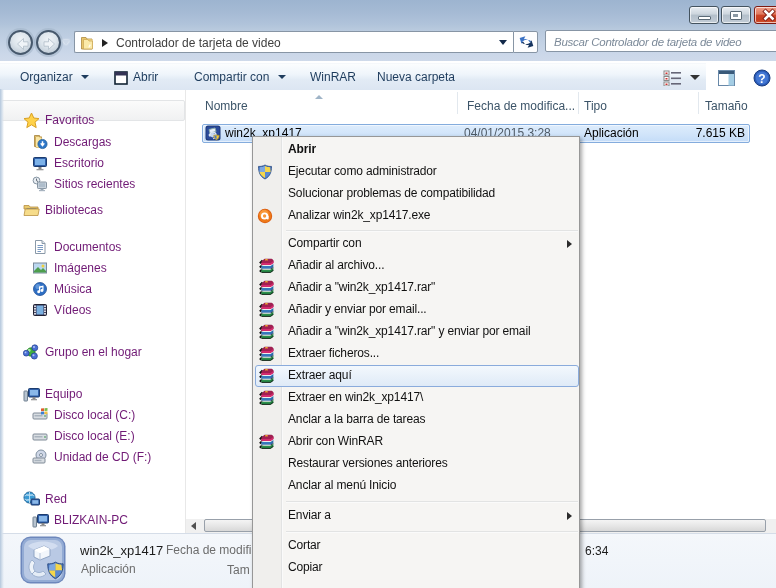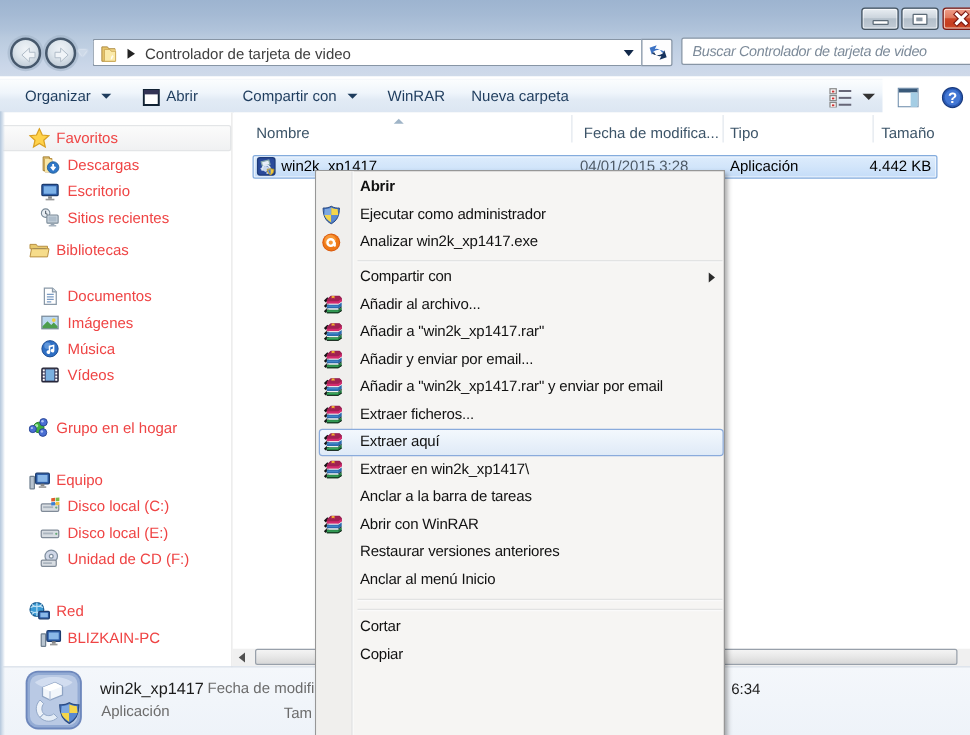--- a/index.html
+++ b/index.html
@@ -43,21 +43,21 @@
 
 #toolbar { position:absolute; left:0; top:63px; width:706px; height:28px;
   background:linear-gradient(180deg,#fbfdfe 0,#eff5fb 40%,#e2ebf5 60%,#dce6f2 100%);
   border-top:1px solid #f5f8fb; border-bottom:1px solid #c6d0dd; }
 .tbitem { position:absolute; top:6px; color:#1e3c5d; font-size:12px; white-space:nowrap; }
 .tbarrow { display:inline-block; width:0; height:0; border-left:4px solid transparent; border-right:4px solid transparent; border-top:4px solid #1e3c5d; vertical-align:2px; margin-left:5px; }
 
 
 #main { position:absolute; left:0; top:90px; width:776px; height:444px; background:#fff; }
 #sidebar { position:absolute; left:0; top:0; width:186px; height:444px; background:#fff; border-right:1px solid #e8e8e8; }
-.snode { position:absolute; height:20px; line-height:20px; color:#ef4444; font-size:12px; white-space:nowrap; }
+.snode { position:absolute; height:20px; line-height:20px; color:#701a75; font-size:12px; white-space:nowrap;margin-top:10px; }
 .snode svg, .snode .ic { position:absolute; top:2px; }
 #fav-hl { position:absolute; left:1px; top:10px; width:184px; height:21px; border:1px solid #e3e5e7; border-radius:2px;
   background:linear-gradient(180deg,#fbfbfb,#f0f1f2); }
 
 
 #filelist { position:absolute; left:187px; top:0; width:589px; height:444px; background:#fff; }
 .colhead { position:absolute; top:0; height:33px; color:#3c5468; font-size:12px; line-height:33px; }
 .colsep { position:absolute; top:2px; width:1px; height:22px; background:#e2e8ee; }
 #sortarrow { position:absolute; left:128px; top:5px; width:0; height:0; border-left:4px solid transparent; border-right:4px solid transparent; border-bottom:4px solid #9fb4c7; }
 #filerow { position:absolute; left:15px; top:34px; width:548px; height:19px; border:1px solid #84acdd; border-radius:2px;
@@ -348,21 +348,21 @@
       <div class="colsep" style="left:270px;"></div>
       <div class="colsep" style="left:391px;"></div>
       <div class="colsep" style="left:511px;"></div>
       <div id="filerow"></div>
       <svg width="16" height="16" viewBox="0 0 16 16" style="position:absolute;left:18px;top:35px;">
           <use href="#appicon16"></use>
         </svg>
         <div class="fcell" style="left:38px;top:36px;">win2k_xp1417</div>
       <div class="fcell" style="left:277px;top:36px;color:#4e5a66;">04/01/2015 3:28</div>
       <div class="fcell" style="left:397px;top:36px;">Aplicación</div>
-      <div class="fcell" style="right:31px;top:36px;text-align:right;">4.442 KB</div>
+      <div class="fcell" style="right:31px;top:36px;text-align:right;">7.615 KB</div>
     </div>
   </div>
 
   <div id="hscroll">
     <div id="hs-arrow"></div>
     <div id="hs-thumb"></div>
   </div>
 
   <div id="leftedge" style="position:absolute;left:0;top:89px;width:4px;height:499px;background:linear-gradient(90deg,#b4c7dc 0,#d5e0ec 2px,rgba(255,255,255,0) 4px);z-index:5;"></div>
   <div id="details">
@@ -392,20 +392,23 @@
     <div id="menubody">
       <div class="mi bold">
           <div class="txt">Abrir</div>
         </div>
       <div class="mi" id="mi-shield">
           <svg width="16" height="16" viewBox="0 0 16 16">
             <use href="#uacshield"></use>
           </svg>
           <div class="txt">Ejecutar como administrador</div>
         </div>
+      <div class="mi">
+          <div class="txt">Solucionar problemas de compatibilidad</div>
+        </div>
       <div class="mi" id="mi-avast">
           <svg width="16" height="16" viewBox="0 0 16 16">
             <use href="#avast"></use>
           </svg>
           <div class="txt">Analizar win2k_xp1417.exe</div>
         </div>
       <div class="msep"></div>
       <div class="mi">
           <div class="txt">Compartir con</div>
           <div class="subarrow"></div>
@@ -461,20 +464,24 @@
           </svg>
           <div class="txt">Abrir con WinRAR</div>
         </div>
       <div class="mi">
           <div class="txt">Restaurar versiones anteriores</div>
         </div>
       <div class="mi">
           <div class="txt">Anclar al menú Inicio</div>
         </div>
       <div class="msep h8"></div>
+      <div class="mi">
+          <div class="txt">Enviar a</div>
+          <div class="subarrow"></div>
+        </div>
       <div class="msep h8"></div>
       <div class="mi">
           <div class="txt">Cortar</div>
         </div>
       <div class="mi">
           <div class="txt">Copiar</div>
         </div>
     </div>
   </div>
 </div>

